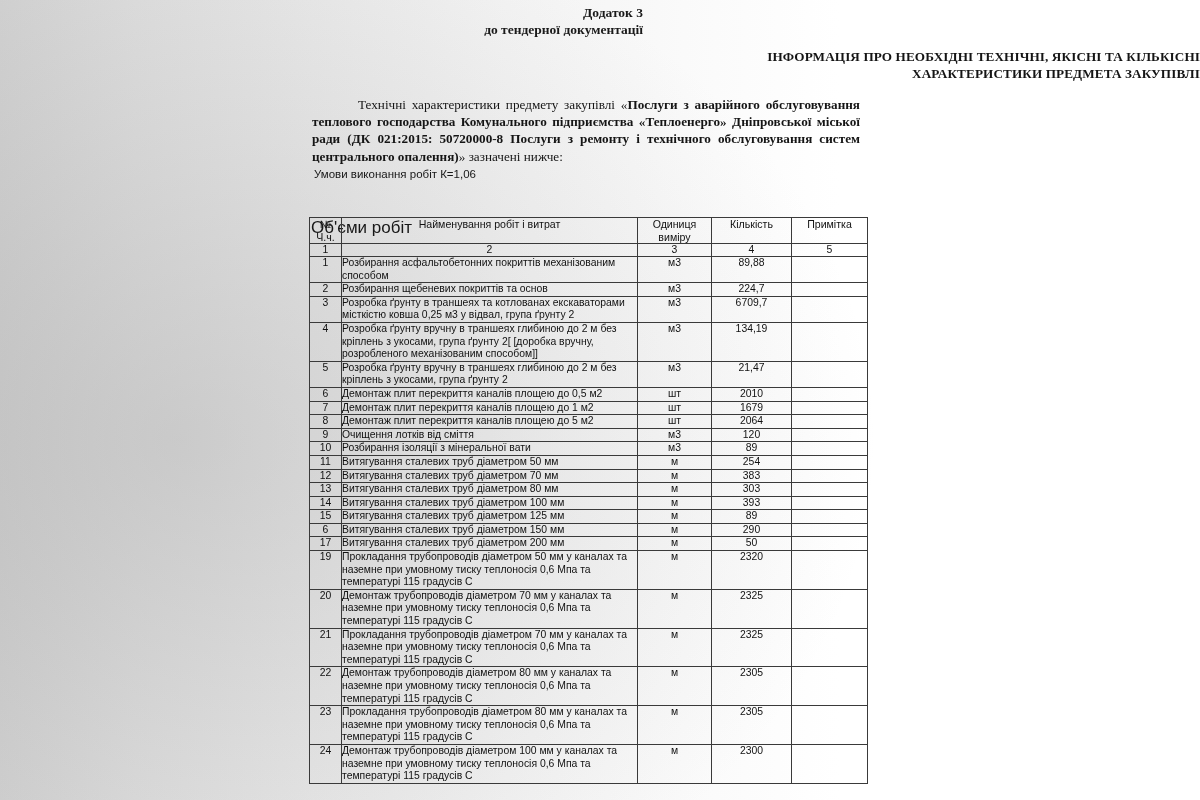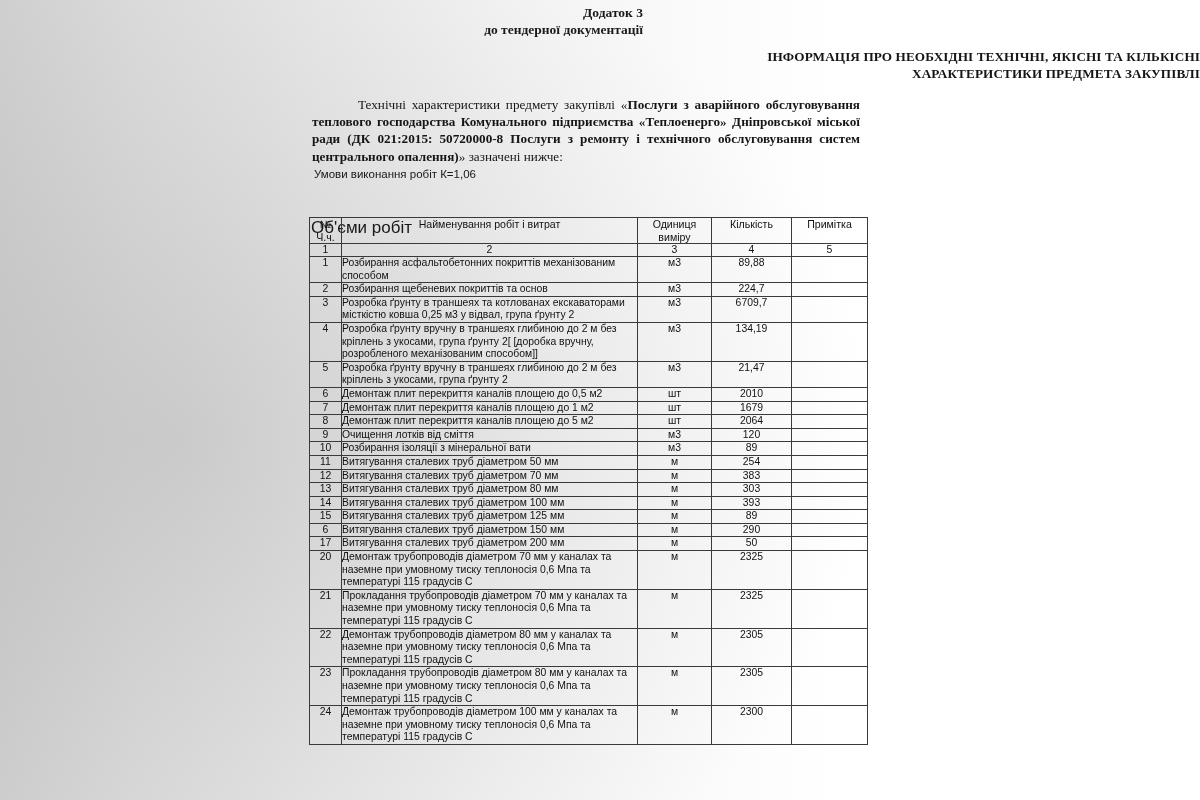--- a/index.html
+++ b/index.html
@@ -310,20 +310,27 @@
             <td class="c-note"></td>
           </tr>
           <tr>
             <td class="c-num">17</td>
             <td class="c-name">Витягування сталевих труб діаметром 200 мм</td>
             <td class="c-unit">м</td>
             <td class="c-qty">50</td>
             <td class="c-note"></td>
           </tr>
           <tr>
+            <td class="c-num">19</td>
+            <td class="c-name">Прокладання трубопроводів діаметром 50 мм у каналах та наземне при умовному тиску теплоносія 0,6 Мпа та температурі 115 градусів С</td>
+            <td class="c-unit">м</td>
+            <td class="c-qty">2320</td>
+            <td class="c-note"></td>
+          </tr>
+          <tr>
             <td class="c-num">20</td>
             <td class="c-name">Демонтаж трубопроводів діаметром 70 мм у каналах та наземне при умовному тиску теплоносія 0,6 Мпа та температурі 115 градусів С</td>
             <td class="c-unit">м</td>
             <td class="c-qty">2325</td>
             <td class="c-note"></td>
           </tr>
           <tr>
             <td class="c-num">21</td>
             <td class="c-name">Прокладання трубопроводів діаметром 70 мм у каналах та наземне при умовному тиску теплоносія 0,6 Мпа та температурі 115 градусів С</td>
             <td class="c-unit">м</td>

